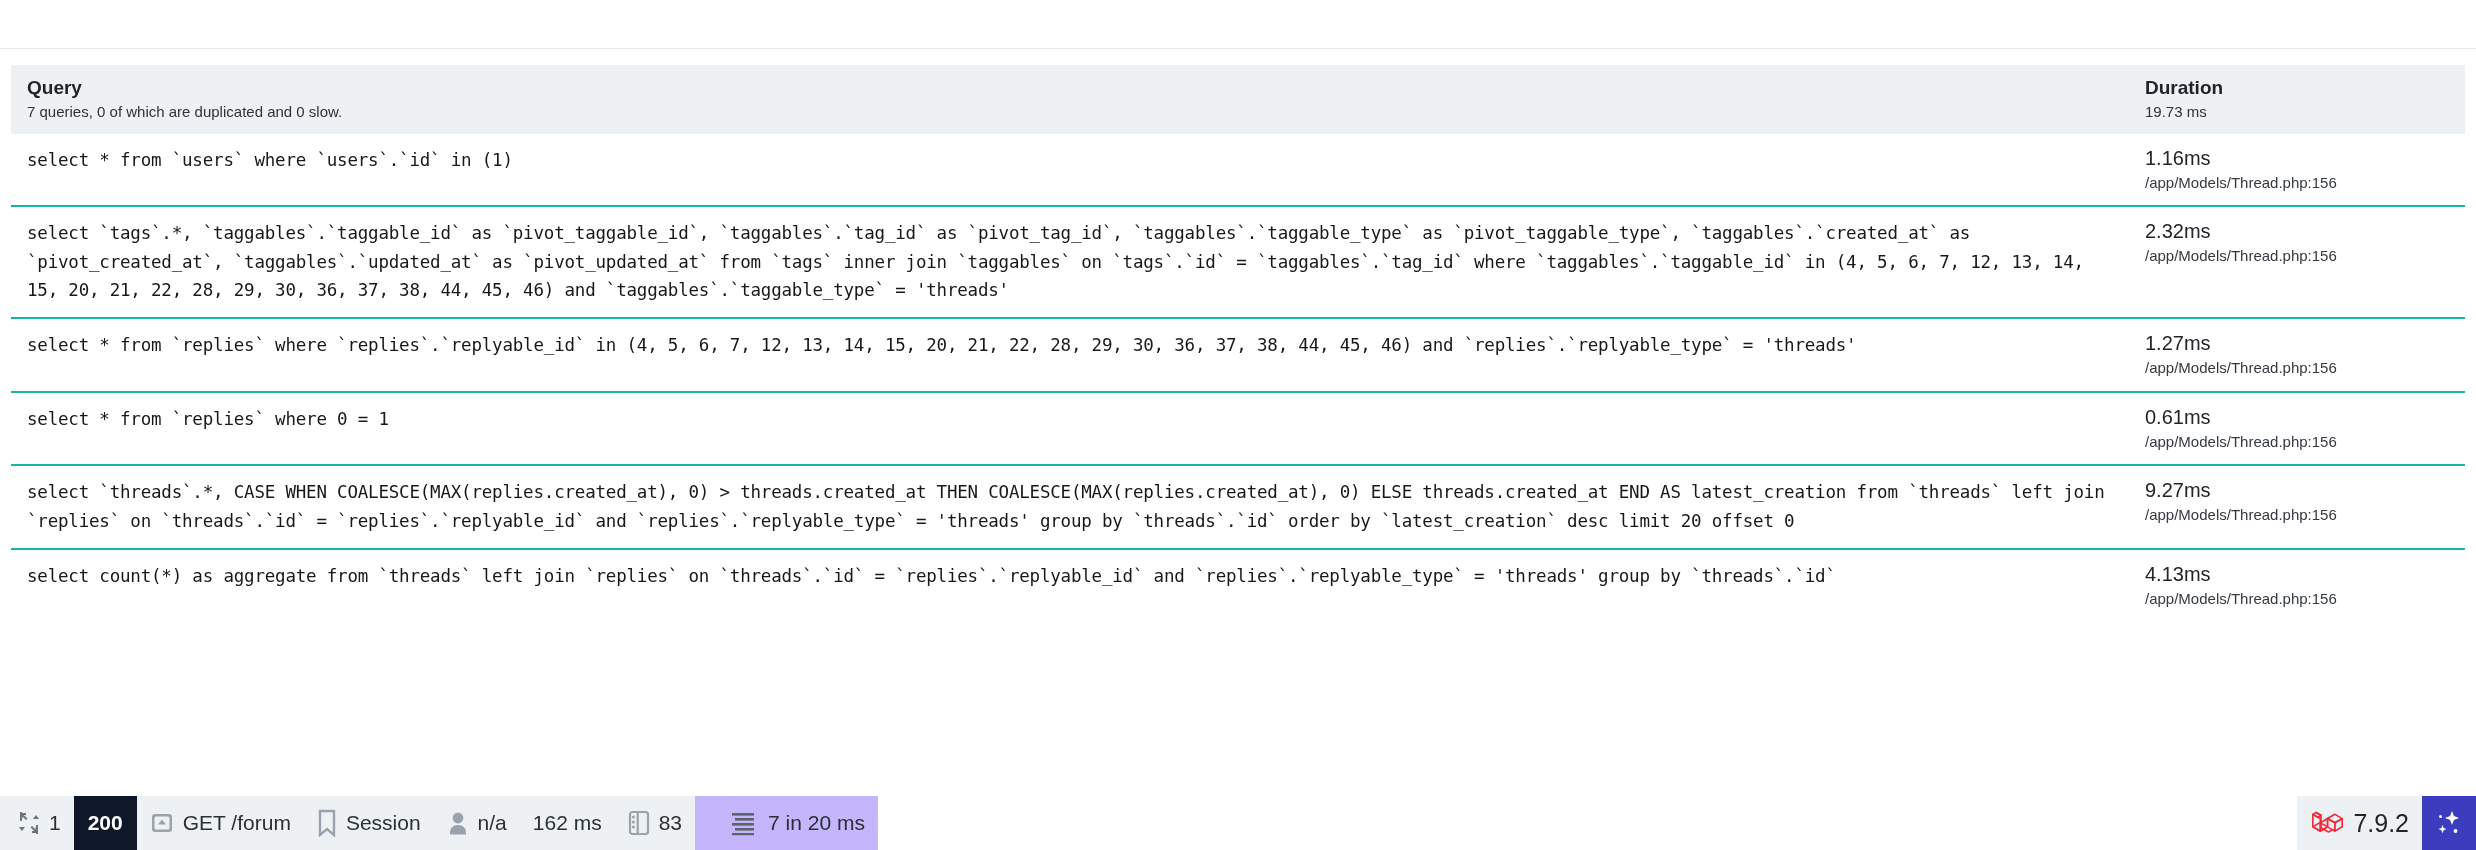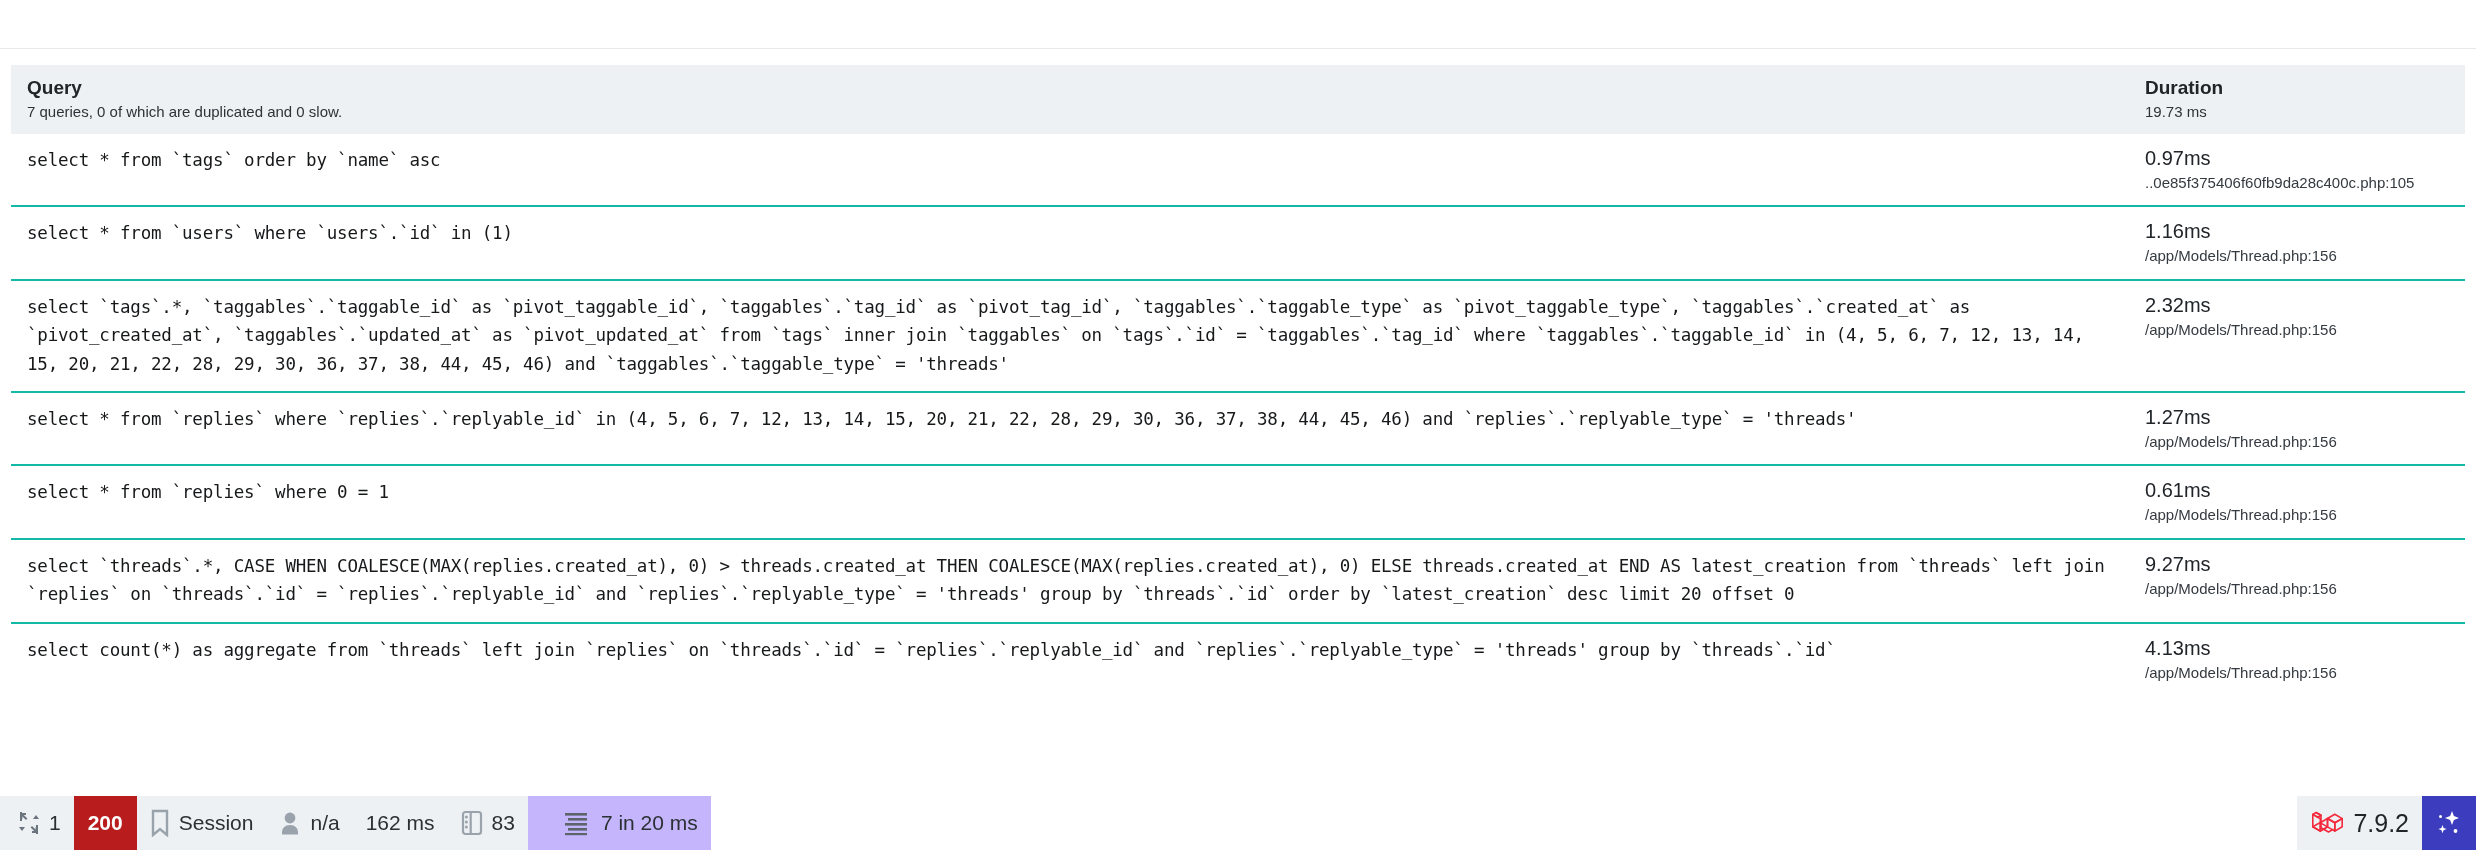--- a/index.html
+++ b/index.html
@@ -154,21 +154,21 @@
     white-space: nowrap;
     font-family: "Liberation Sans", sans-serif;
   }
   .sb-item.first { padding-left: 18px; }
   .sb-status {
     display: flex;
     align-items: center;
     justify-content: center;
     min-width: 62px;
     padding: 0 14px;
-    background: #b91c1c;
+    background: #0f172a;
     color: #ffffff;
     font-size: 21px;
     font-weight: bold;
     font-family: "Liberation Sans", sans-serif;
   }
   .sb-item.active {
     background: #c4b5fd;
     padding-left: 36px;
   }
   .ico { display: inline-flex; align-items: center; justify-content: center; }
@@ -203,29 +203,20 @@
             </th>
             <th>
               <div class="th-title">Duration</div>
               <div class="th-sub">19.73 ms</div>
             </th>
           </tr>
         </thead>
         <tbody id="query-rows">
             <tr>
               <td>
-                <div class="sql">select * from `tags` order by `name` asc</div>
-              </td>
-              <td>
-                <div class="dur-time">0.97ms</div>
-                <div class="dur-src">..0e85f375406f60fb9da28c400c.php:105</div>
-              </td>
-            </tr>
-            <tr>
-              <td>
                 <div class="sql">select * from `users` where `users`.`id` in (1)</div>
               </td>
               <td>
                 <div class="dur-time">1.16ms</div>
                 <div class="dur-src">/app/Models/Thread.php:156</div>
               </td>
             </tr>
             <tr>
               <td>
                 <div class="sql">select `tags`.*, `taggables`.`taggable_id` as `pivot_taggable_id`, `taggables`.`tag_id` as `pivot_tag_id`, `taggables`.`taggable_type` as `pivot_taggable_type`, `taggables`.`created_at` as `pivot_created_at`, `taggables`.`updated_at` as `pivot_updated_at` from `tags` inner join `taggables` on `tags`.`id` = `taggables`.`tag_id` where `taggables`.`taggable_id` in (4, 5, 6, 7, 12, 13, 14, 15, 20, 21, 22, 28, 29, 30, 36, 37, 38, 44, 45, 46) and `taggables`.`taggable_type` = 'threads'</div>
@@ -288,20 +279,30 @@
             <path d="M18 24h2v-9h-2z"></path>
             <path d="M7 17l-3 4-3-4z"></path>
             <path d="M15 9l3-4 3 4z"></path>
           </svg>
         </span>
         <span>1</span>
       </div>
 
       <div class="sb-status">200</div>
 
+      <div class="sb-item">
+        <span class="ico">
+          <svg width="24" height="26" viewBox="0 0 24 26">
+            <rect x="2" y="4" width="20" height="18" rx="3" fill="#9aa3ab"></rect>
+            <rect x="4.5" y="6.5" width="15" height="13" rx="1.5" fill="#edf1f4"></rect>
+            <path d="M12 9.5l4 5H8z" fill="#9aa3ab"></path>
+          </svg>
+        </span>
+        <span>GET /forum</span>
+      </div>
 
       <div class="sb-item">
         <span class="ico">
           <svg width="20" height="28" viewBox="0 0 20 28">
             <path d="M3 2h14v24l-7-6-7 6z" fill="none" stroke="#9aa3ab" stroke-width="2.4"></path>
           </svg>
         </span>
         <span>Session</span>
       </div>
 

